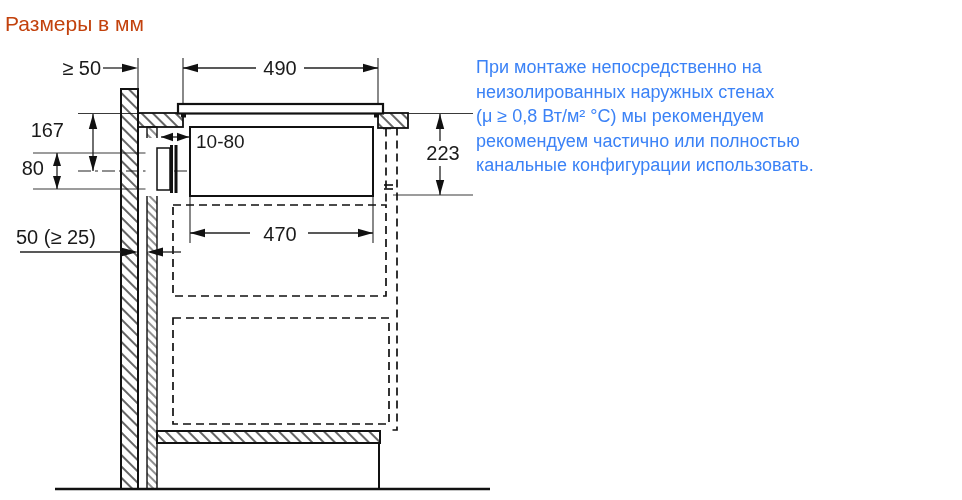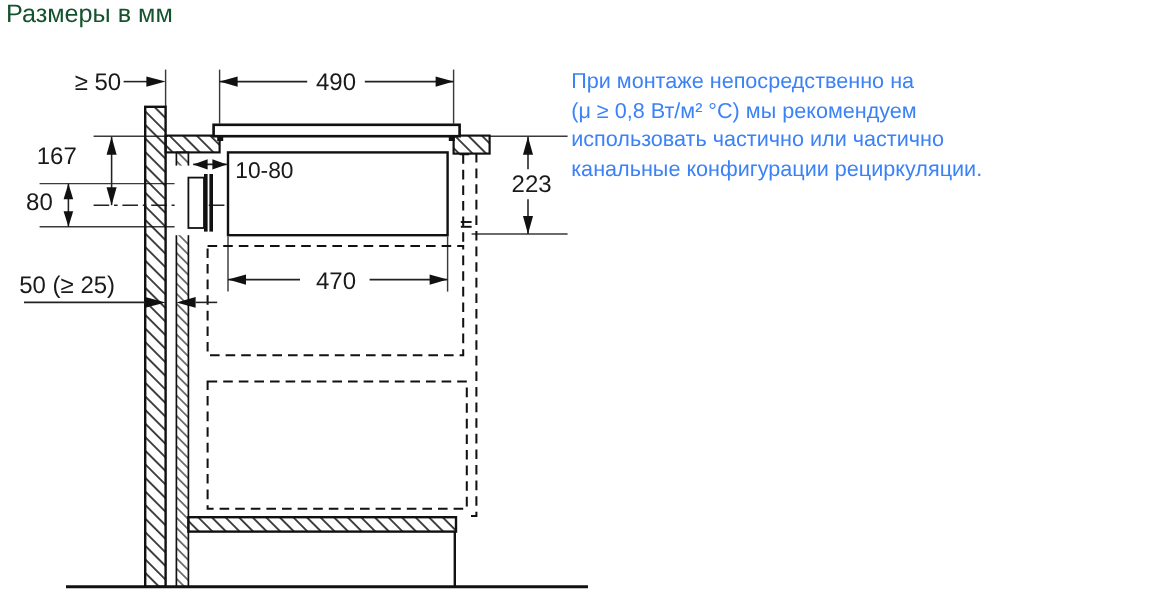--- a/index.html
+++ b/index.html
@@ -5,22 +5,22 @@
   html,body{margin:0;padding:0;background:#fff;}
   .canvas{
     position:relative;
     width:962px;height:500px;
     background:#fff;
     font-family:"Liberation Sans", sans-serif;
     color:#1a1a1a;
     overflow:hidden;
   }
   .hdr{
-    position:absolute;left:5px;top:0;
-    font-size:21px;line-height:23px;color:#14532d;
+    position:absolute;left:5px;top:12px;
+    font-size:21px;line-height:23px;color:#c2410c;
   }
   .note{
     position:absolute;left:476px;top:55px;width:450px;
     font-size:18px;line-height:24.5px;color:#3b82f6;
   }
   svg.draw{position:absolute;left:0;top:0;}
   svg text{
     font-family:"Liberation Sans", sans-serif;
     fill:#1a1a1a;
   }
@@ -29,23 +29,24 @@
 <body>
 
 <div class="canvas">
 
   <div class="hdr">
     <div>Размеры в мм</div>
   </div>
 
   <div class="note">
     <div>При монтаже непосредственно на</div>
+    <div>неизолированных наружных стенах</div>
     <div>(μ ≥ 0,8 Вт/м² °C) мы рекомендуем</div>
-    <div>использовать частично или частично</div>
-    <div>канальные конфигурации рециркуляции.</div>
+    <div>рекомендуем частично или полностью</div>
+    <div>канальные конфигурации использовать.</div>
   </div>
 
   <svg class="draw" width="962" height="500" viewBox="0 0 962 500">
     <defs>
       <pattern id="hatch" width="8" height="8" patternUnits="userSpaceOnUse" patternTransform="rotate(-45)">
         <line x1="4" y1="0" x2="4" y2="8" stroke="#111" stroke-width="1.3"></line>
       </pattern>
       <pattern id="hatchlight" width="6" height="6" patternUnits="userSpaceOnUse" patternTransform="rotate(-45)">
         <line x1="3" y1="0" x2="3" y2="6" stroke="#222" stroke-width="1"></line>
       </pattern>

